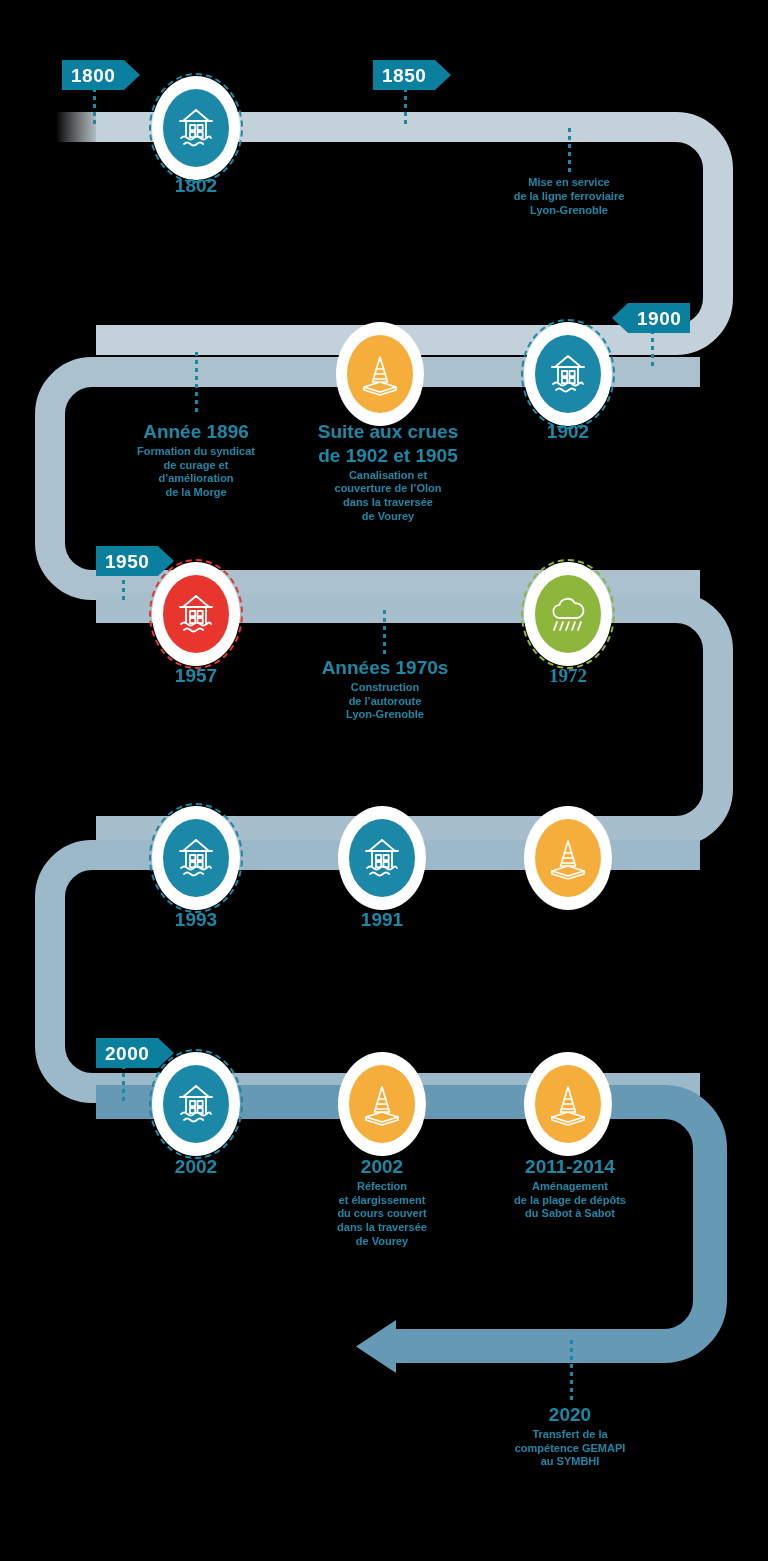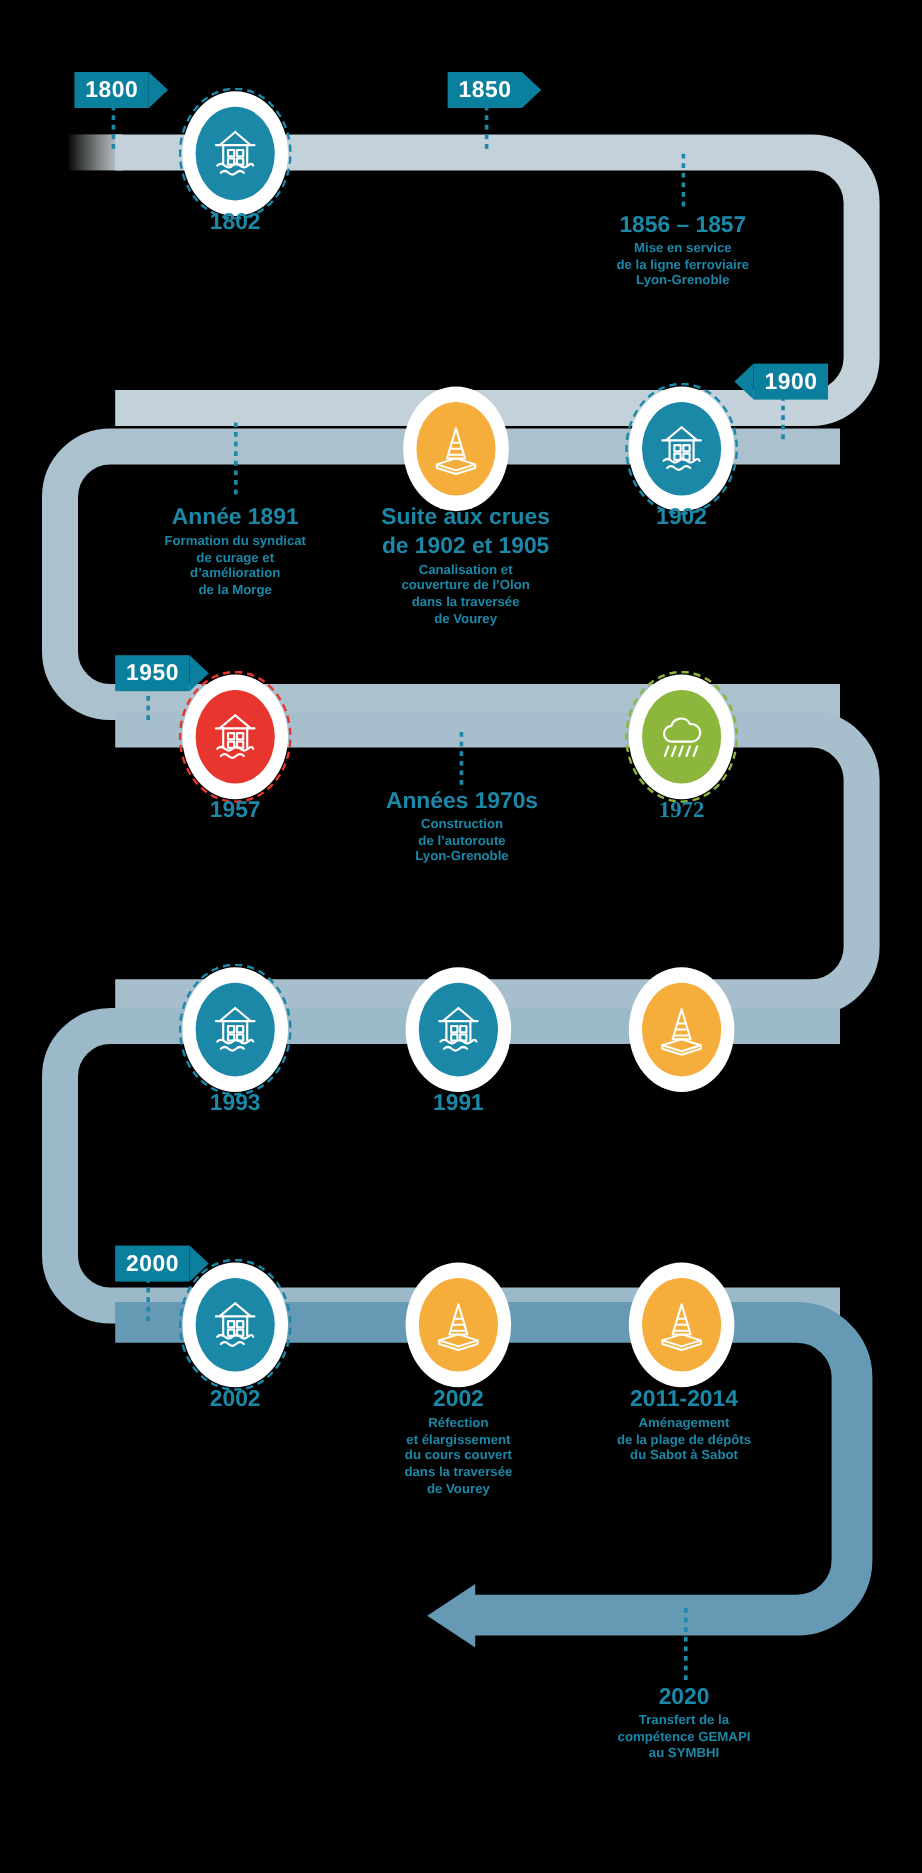--- a/index.html
+++ b/index.html
@@ -325,28 +325,27 @@
       </svg>
     </div>
   </div>
 
   <div class="label" style="left:116px; top:174px; width:160px;">
     <span class="hl">1802</span>
     <span class="dsc"></span>
   </div>
 
   <div class="label" style="left:450px; top:176px; width:238px;">
-    <span class="hl">1856 – 1857</span>
     <span class="dsc">Mise en service
 de la ligne ferroviaire
 Lyon-Grenoble</span>
   </div>
 
   <div class="label" style="left:98px; top:420px; width:196px;">
-    <span class="hl">Année 1891</span>
+    <span class="hl">Année 1896</span>
     <span class="dsc">Formation du syndicat
 de curage et
 d’amélioration
 de la Morge</span>
   </div>
 
   <div class="label" style="left:290px; top:420px; width:196px;">
     <span class="hl">Suite aux crues
 de 1902 et 1905</span>
     <span class="dsc">Canalisation et

